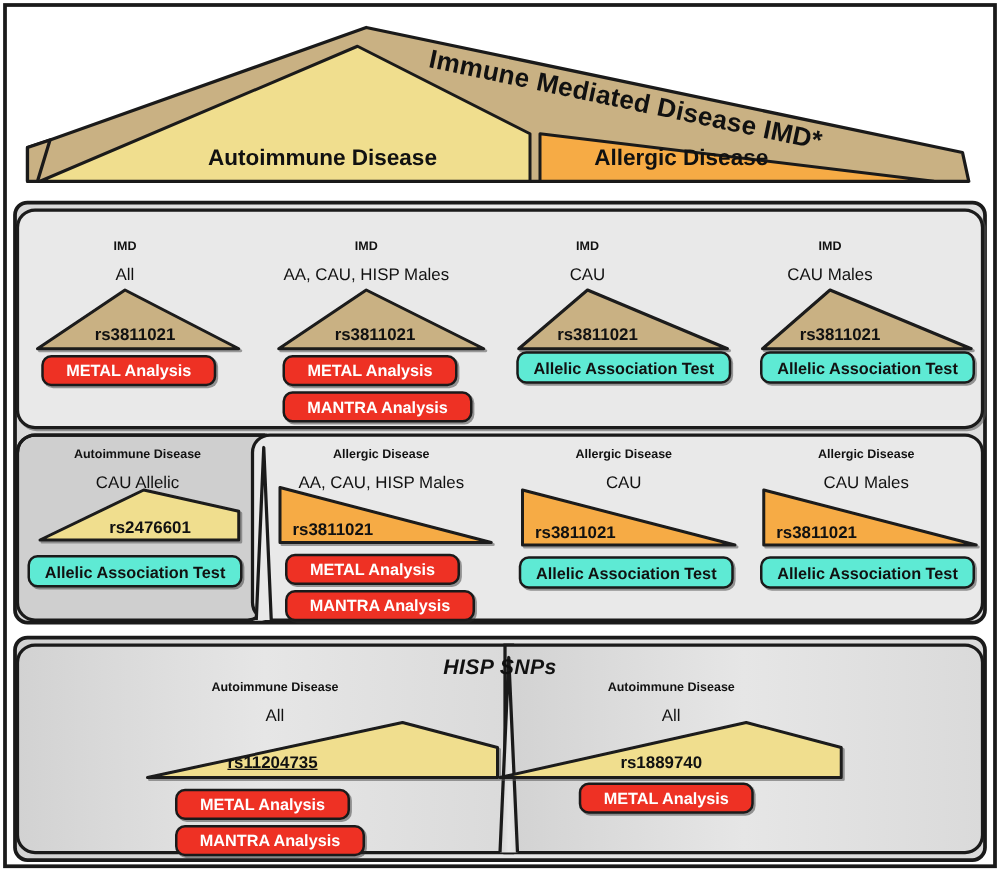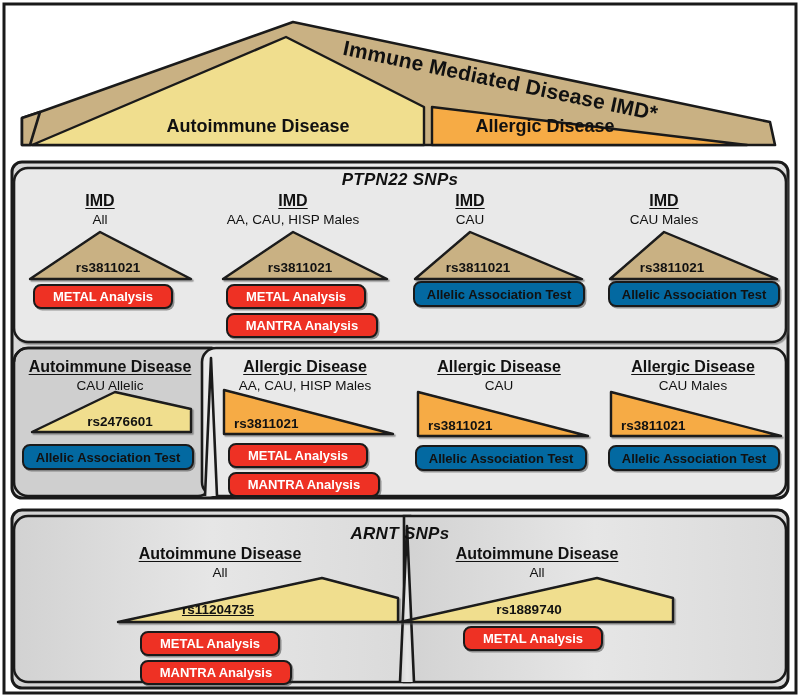--- a/index.html
+++ b/index.html
@@ -9,31 +9,31 @@
   }
   #stage{position:absolute;inset:0;width:800px;height:697px;}
   svg.layer{position:absolute;left:0;top:0;width:800px;height:697px;overflow:visible;}
   .lbl{position:absolute;white-space:nowrap;color:#111;}
   .roof-title{
     font-size:21px;font-weight:bold;letter-spacing:.2px;
     transform-origin:0 0;
   }
   .roof-sub{font-size:18px;font-weight:bold;}
   .sec-title{font-size:17px;font-weight:bold;font-style:italic;letter-spacing:.3px;}
-  .grp-title{font-size:16px;font-weight:bold;text-decoration:underline;text-underline-offset:2px;}
+  .grp-title{font-size:10px;font-weight:bold;text-underline-offset:2px;}
   .grp-sub{font-size:13.5px;font-weight:normal;}
   .snp{font-size:13.5px;font-weight:bold;}
   .btn{
     position:absolute;display:flex;align-items:center;justify-content:center;
     border:2px solid #1a1a1a;border-radius:8px;
     font-size:13px;font-weight:bold;box-sizing:border-box;
     box-shadow:1.5px 1.5px 0 rgba(40,40,40,.45);
   }
   .btn.red{background:#ee3124;color:#ffffff;}
-  .btn.blue{background:#0369a1;color:#111111;}
+  .btn.blue{background:#5eead4;color:#111111;}
   .ctr{transform:translateX(-50%);}
 </style>
 </head>
 <body>
 
 <div id="stage">
 
   <svg class="layer" viewBox="0 0 800 697">
     <defs>
       <filter id="sh" x="-20%" y="-20%" width="150%" height="150%">
@@ -90,22 +90,21 @@
 
     <polygon points="322,578 398,598 398,622 118,622" fill="#f0de8e" stroke="#1a1a1a" stroke-width="2.4" stroke-linejoin="round" filter="url(#sh)"></polygon>
     <polygon points="597,578 673,598 673,622 400,622" fill="#f0de8e" stroke="#1a1a1a" stroke-width="2.4" stroke-linejoin="round" filter="url(#sh)"></polygon>
   </svg>
 
   <div class="lbl roof-title" style="left:346px;top:36px;transform:rotate(11.9deg);">Immune Mediated Disease IMD*</div>
 
   <div class="lbl roof-sub ctr" style="left:258px;top:116px;">Autoimmune Disease</div>
   <div class="lbl roof-sub ctr" style="left:545px;top:116px;">Allergic Disease</div>
 
-  <div class="lbl sec-title ctr" style="left:400px;top:170px;">PTPN22 SNPs</div>
-  <div class="lbl sec-title ctr" style="left:400px;top:524px;">ARNT SNPs</div>
+  <div class="lbl sec-title ctr" style="left:400px;top:524px;">HISP SNPs</div>
 
   <div class="lbl grp-title ctr" style="left:100px;top:192px;">IMD</div>
   <div class="lbl grp-sub ctr" style="left:100px;top:212px;">All</div>
   <div class="lbl snp ctr" style="left:108px;top:260px;">rs3811021</div>
   <div class="btn red" style="left:33px;top:284px;width:140px;height:25px;">METAL Analysis</div>
 
   <div class="lbl grp-title ctr" style="left:293px;top:192px;">IMD</div>
   <div class="lbl grp-sub ctr" style="left:293px;top:212px;">AA, CAU, HISP Males</div>
   <div class="lbl snp ctr" style="left:300px;top:260px;">rs3811021</div>
   <div class="btn red" style="left:226px;top:284px;width:140px;height:25px;">METAL Analysis</div>

